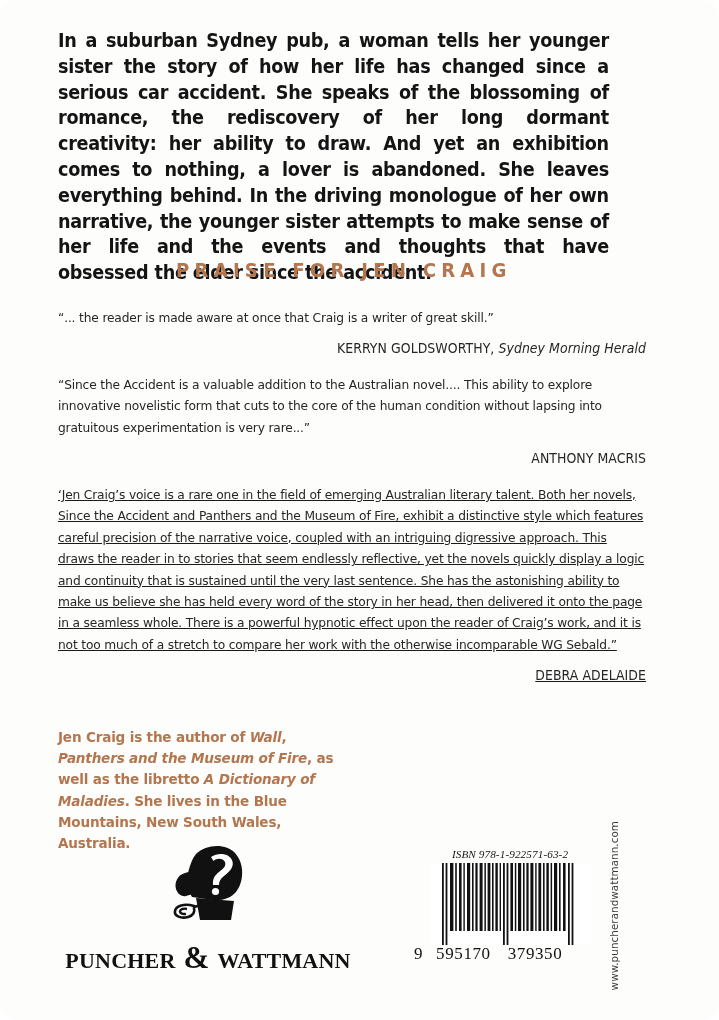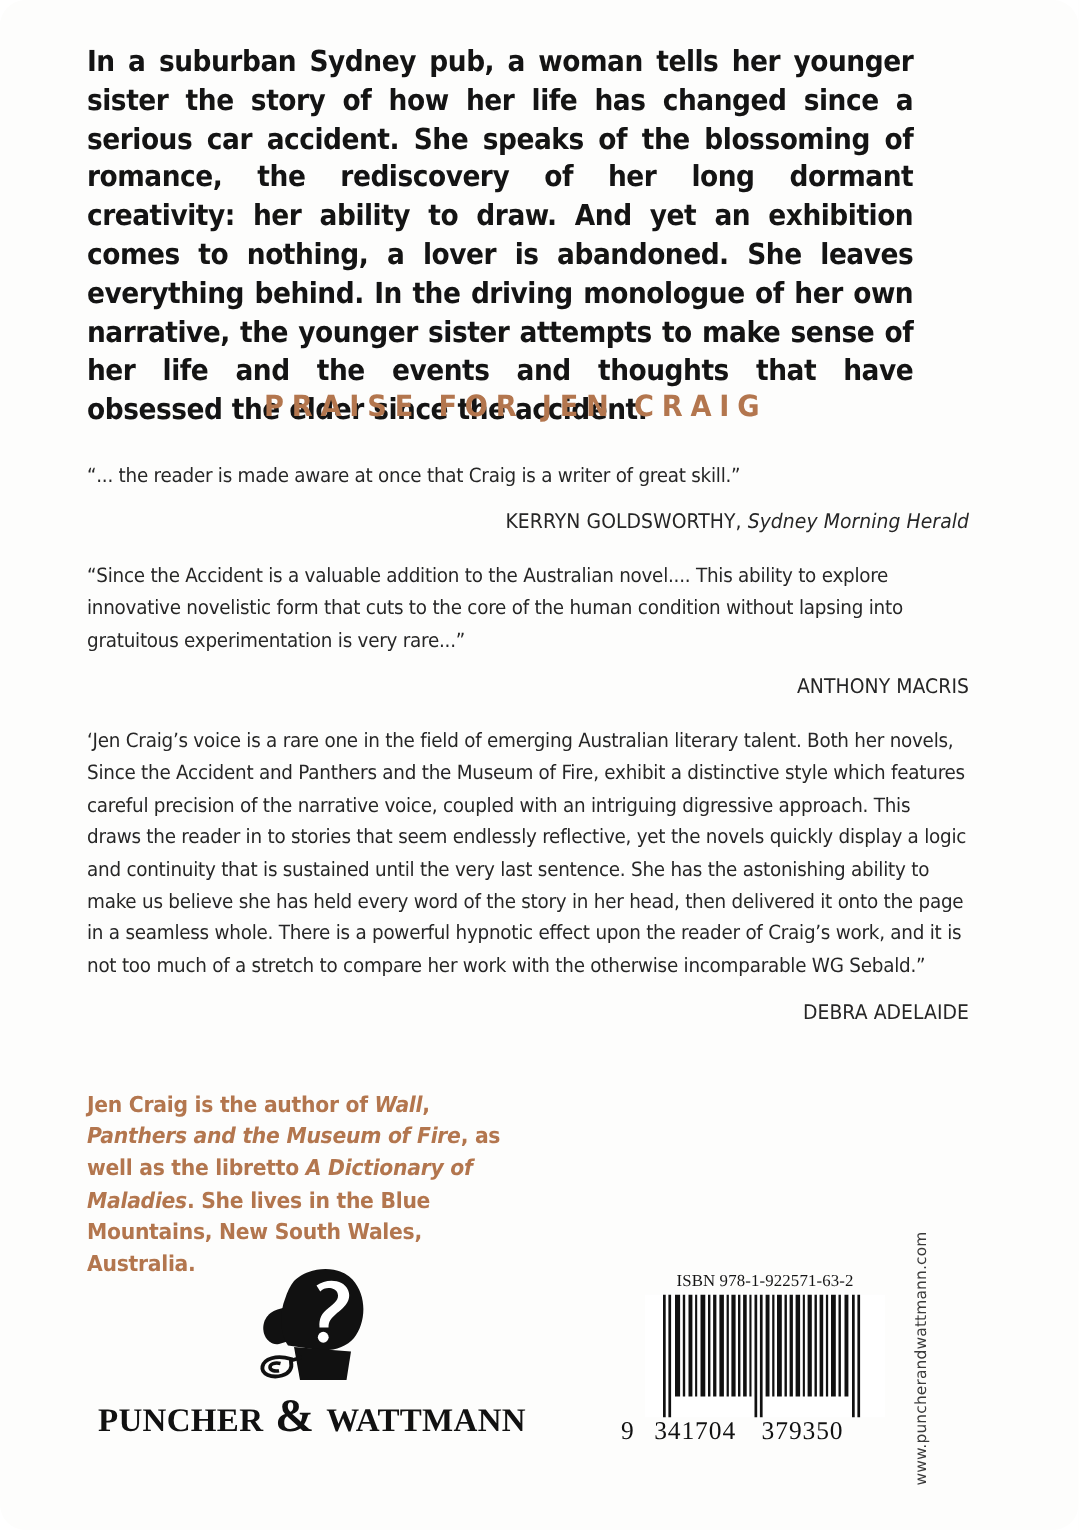--- a/index.html
+++ b/index.html
@@ -84,21 +84,21 @@
     margin-top: 11px;
     transform: scaleX(0.935);
     transform-origin: right top;
   }
   .quote-attrib .pub {
     font-style: italic;
   }
 
   #quote-1 { top: 307px; }
   #quote-2 { top: 374px; }
-  #quote-3 { top: 484px; }
+  #quote-3 { top: 484px; text-decoration: underline; }
 
   
   .author-bio {
     position: absolute;
     left: 58px;
     top: 726px;
     width: 310px;
     font-family: "DejaVu Sans", sans-serif;
     font-weight: 700;
     font-size: 14.6px;
@@ -119,21 +119,21 @@
   }
   .logo-wrap {
     width: 100%;
     display: flex;
     justify-content: center;
     align-items: flex-end;
     height: 82px;
   }
   .logo-wrap svg { display: block; }
   .publisher-name {
-    margin-top: 6px;
+    margin-top: 20px;
     width: 100%;
     text-align: center;
     font-family: "Liberation Serif", "DejaVu Serif", serif;
     font-weight: 700;
     font-size: 31px;
     letter-spacing: 0.2px;
     color: #111111;
     font-variant: small-caps;
     text-transform: lowercase;
     line-height: 1;
@@ -148,20 +148,21 @@
     width: 200px;
   }
   .isbn-line {
     text-align: center;
     font-family: "Liberation Serif", "DejaVu Serif", serif;
     font-size: 11.2px;
     color: #151515;
     letter-spacing: 0.1px;
     margin-bottom: 3px;
     white-space: nowrap;
+    font-style: italic;
   }
   .barcode-svg-wrap {
     display: flex;
     justify-content: center;
   }
   .barcode-digits {
     display: flex;
     justify-content: flex-start;
     font-family: "Liberation Serif", "DejaVu Serif", serif;
     font-size: 17px;
@@ -278,21 +279,21 @@
           <rect x="124" y="0" width="3.2" height="68"></rect>
           <rect x="129" y="0" width="1.6" height="68"></rect>
           <rect x="133" y="0" width="2.6" height="68"></rect>
           <rect x="138" y="0" width="1.8" height="82"></rect>
           <rect x="141.6" y="0" width="1.8" height="82"></rect>
         </g>
       </svg>
     </div>
     <div class="barcode-digits">
       <span class="g1">9</span>
-      <span class="g2">341704</span>
+      <span class="g2">595170</span>
       <span>379350</span>
     </div>
   </div>
 
   <div class="vertical-url">
     <span>www.puncherandwattmann.com</span>
   </div>
 
 </div>
 

